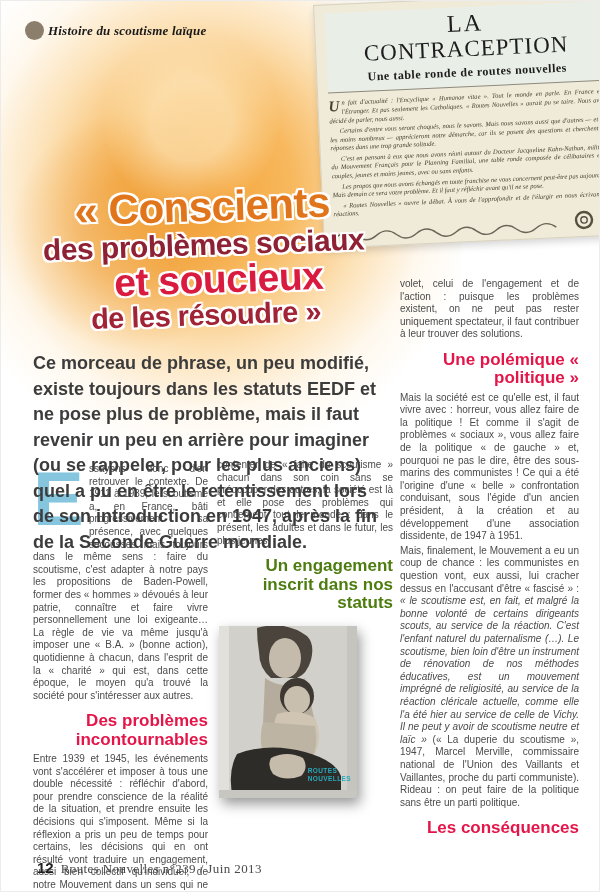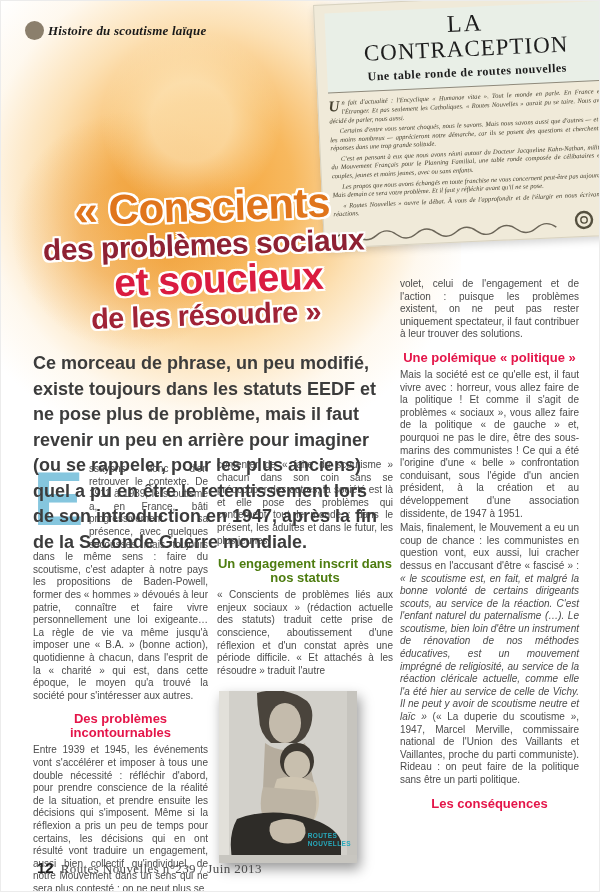--- a/index.html
+++ b/index.html
@@ -49,22 +49,22 @@
   
   .intro{position:absolute;left:32px;top:350px;width:348px;z-index:3;
          font-size:18px;font-weight:bold;color:#3c3c3c;line-height:1.42;}
 
   
   .col{position:absolute;z-index:2;font-size:10px;line-height:1.26;color:#4b4b4b;text-align:justify;}
   .col p{margin:0 0 2px 0;}
   .col-left{left:32px;top:462px;width:175px;}
   .col-mid{left:216px;top:458px;width:176px;}
   .col-right{left:399px;top:277px;width:179px;}
-  .subhead{font-weight:bold;font-size:13px;line-height:1.08;color:#e41549;
-           text-align:center;margin:10px 0 4px 0;}
+  .subhead{font-weight:bold;font-size:17px;line-height:1.08;color:#e41549;
+           text-align:right;margin:10px 0 4px 0;}
   .subhead.pink{color:#4d7c0f;}
   .dropcap{float:left;width:56px;height:78px;font-size:76px;font-weight:bold;color:#85c6de;
            line-height:72px;text-align:left;}
   .quote-italic{font-style:italic;}
 
   
   .photo{position:relative;width:138px;height:172px;margin:14px 0 0 2px;
          box-shadow:3px 6px 12px rgba(0,0,0,.40);background:#d2d0ca;}
   .photo svg{display:block;}
   .photo-caption{position:absolute;right:6px;bottom:16px;text-align:left;
@@ -118,21 +118,20 @@
 
   <div class="col col-left">
     <p><span class="dropcap">E</span><span>ssayons donc d'en retrouver le contexte. De 1911 à 1939, le scoutisme a, en France, bâti progressivement sa présence, avec quelques secousses mais toujours dans le même sens : faire du scoutisme, c'est adapter à notre pays les propositions de Baden-Powell, former des « hommes » dévoués à leur patrie, connaître et faire vivre personnellement une loi exigeante… La règle de vie va même jusqu'à imposer une « B.A. » (bonne action), quotidienne à chacun, dans l'esprit de la « charité » qui est, dans cette époque, le moyen qu'a trouvé la société pour s'intéresser aux autres.</span></p>
     <div class="subhead">Des problèmes incontournables</div>
     <p>Entre 1939 et 1945, les événements vont s'accélérer et imposer à tous une double nécessité : réfléchir d'abord, pour prendre conscience de la réalité de la situation, et prendre ensuite les décisions qui s'imposent. Même si la réflexion a pris un peu de temps pour certains, les décisions qui en ont résulté vont traduire un engagement, aussi bien collectif qu'individuel, de notre Mouvement dans un sens qui ne sera plus contesté : on ne peut plus se</p>
   </div>
 
   <div class="col col-mid">
     <p>contenter de « faire du scoutisme » chacun dans son coin sans se préoccuper des autres, la société est là et elle pose des problèmes qui concernent tout le monde : dans le présent, les adultes et dans le futur, les plus jeunes.</p>
     <div class="subhead pink">Un engagement inscrit dans nos statuts</div>
-    <p>« Conscients de problèmes liés aux enjeux sociaux » (rédaction actuelle des statuts) traduit cette prise de conscience, aboutissement d'une réflexion et d'un constat après une période difficile. « Et attachés à les résoudre » traduit l'autre</p>
 
     <div class="photo">
       <svg width="138" height="172" viewBox="0 0 138 172">
         <rect x="0" y="0" width="138" height="172" fill="#d2d0ca"></rect>
         <rect x="0" y="0" width="10" height="172" fill="#e2e0da"></rect>
         <rect x="128" y="0" width="10" height="172" fill="#c6c4be"></rect>
         <path d="M38 2 Q66 -6 88 10 Q96 18 92 34 Q88 48 78 52 L52 52 Q40 42 40 26 Q38 14 38 2 Z" fill="#4a443c"></path>
         <ellipse cx="66" cy="32" rx="16" ry="20" fill="#c4bbac"></ellipse>
         <path d="M46 52 Q66 66 86 52 L96 96 Q70 110 44 98 Z" fill="#b5ac9d"></path>
         <ellipse cx="78" cy="70" rx="17" ry="18" fill="#3d3831"></ellipse>

